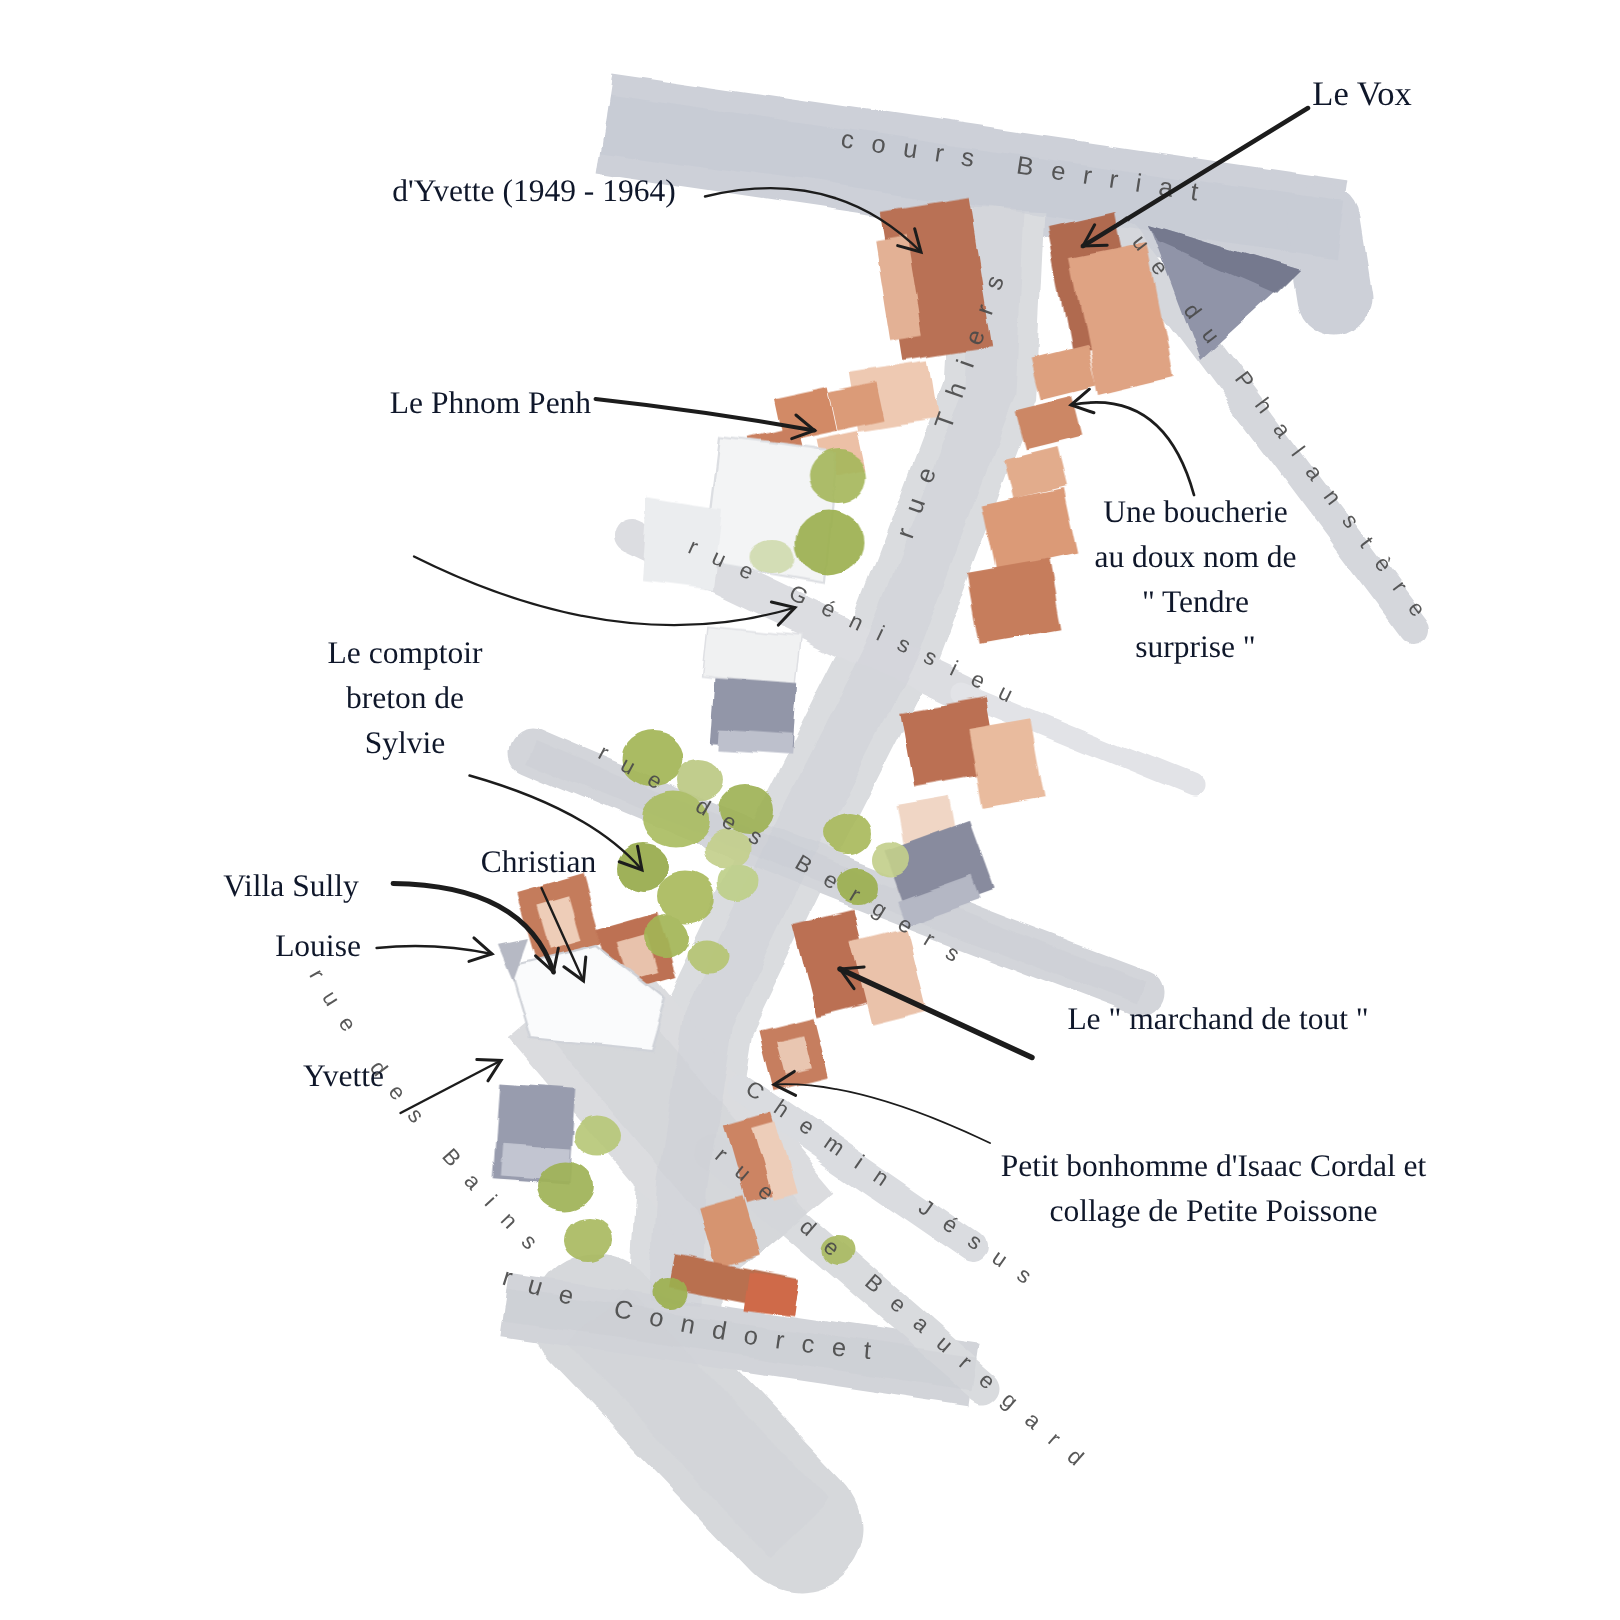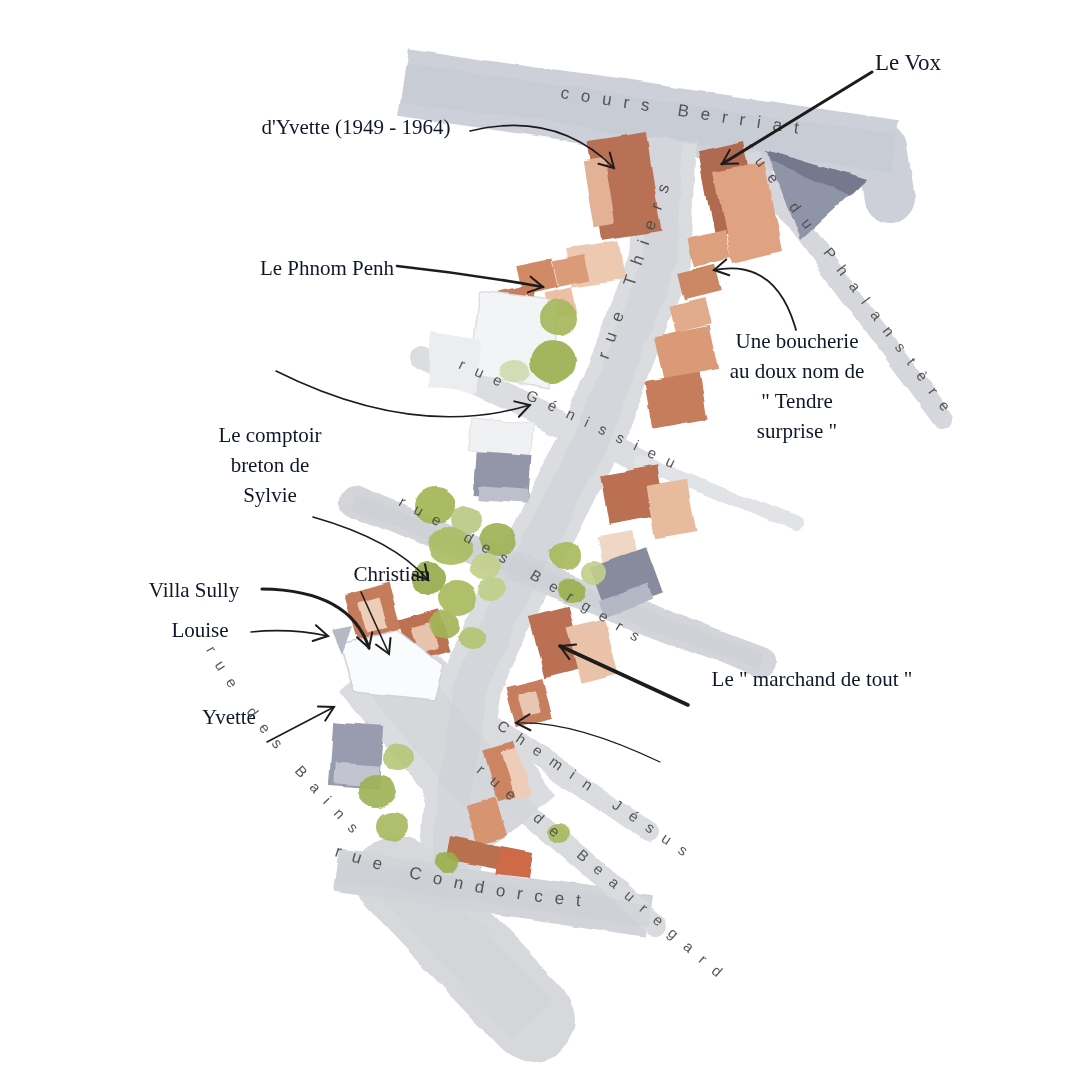--- a/index.html
+++ b/index.html
@@ -227,34 +227,38 @@
     <span class="line">" Tendre</span>
     <span class="line">surprise "</span>
   </div>
 
   <div class="ann" style="left:270px;top:420px;">
     <span class="line">Le comptoir</span>
     <span class="line">breton de</span>
     <span class="line">Sylvie</span>
   </div>
 
-  <div class="ann" style="left:359px;top:559px;margin-left:33px;">
+  <div class="ann" style="left:359px;top:559px;">
     <span class="line">Christian</span>
   </div>
 
   <div class="ann" style="left:194px;top:575px;text-align:center;">
     <span class="line">Villa Sully</span>
   </div>
 
-  <div class="ann" style="left:200px;top:615px;">
+  <div class="ann" style="left:212px;top:615px;">
     <span class="line">Louise</span>
   </div>
 
   <div class="ann" style="left:229px;top:702px;">
     <span class="line">Yvette</span>
   </div>
 
   <div class="ann" style="left:812px;top:664px;">
     <span class="line">Le " marchand de tout "</span>
   </div>
 
+  <div class="ann" style="left:809px;top:762px;">
+    <span class="line">Petit bonhomme d'Isaac Cordal et</span>
+    <span class="line">collage de Petite Poissone</span>
+  </div>
 
 </div>
 
 </body></html>

